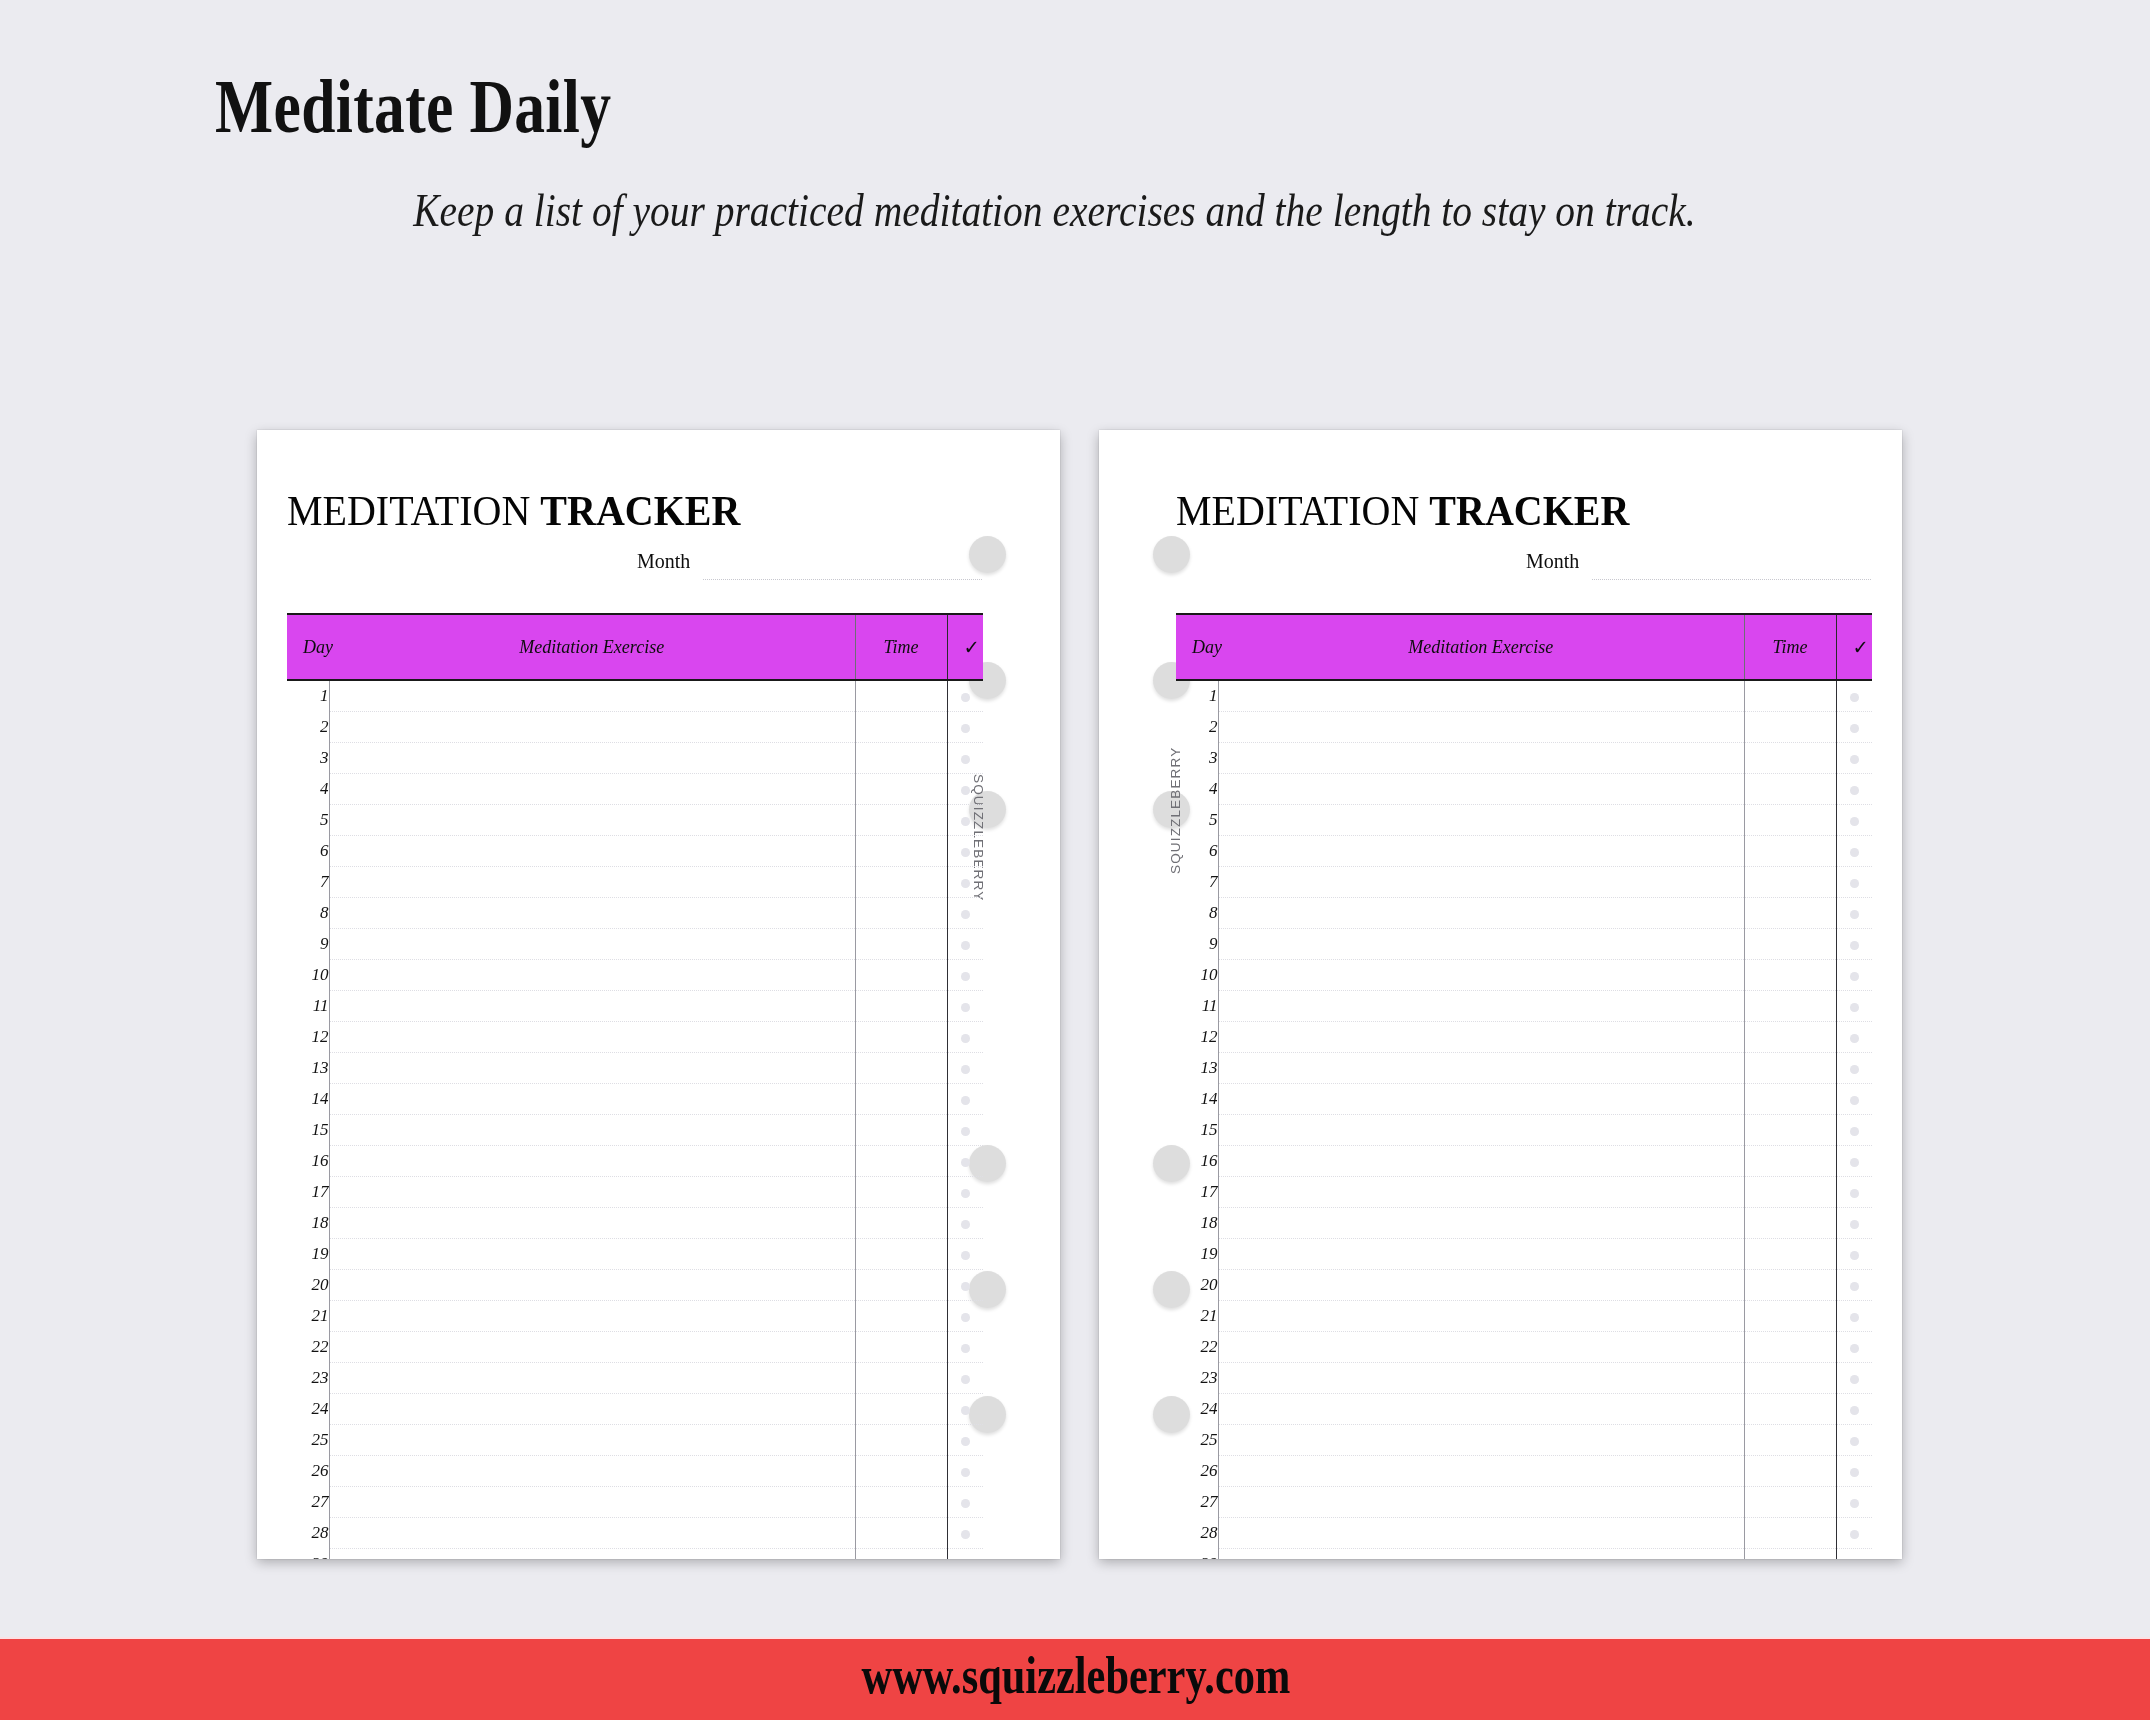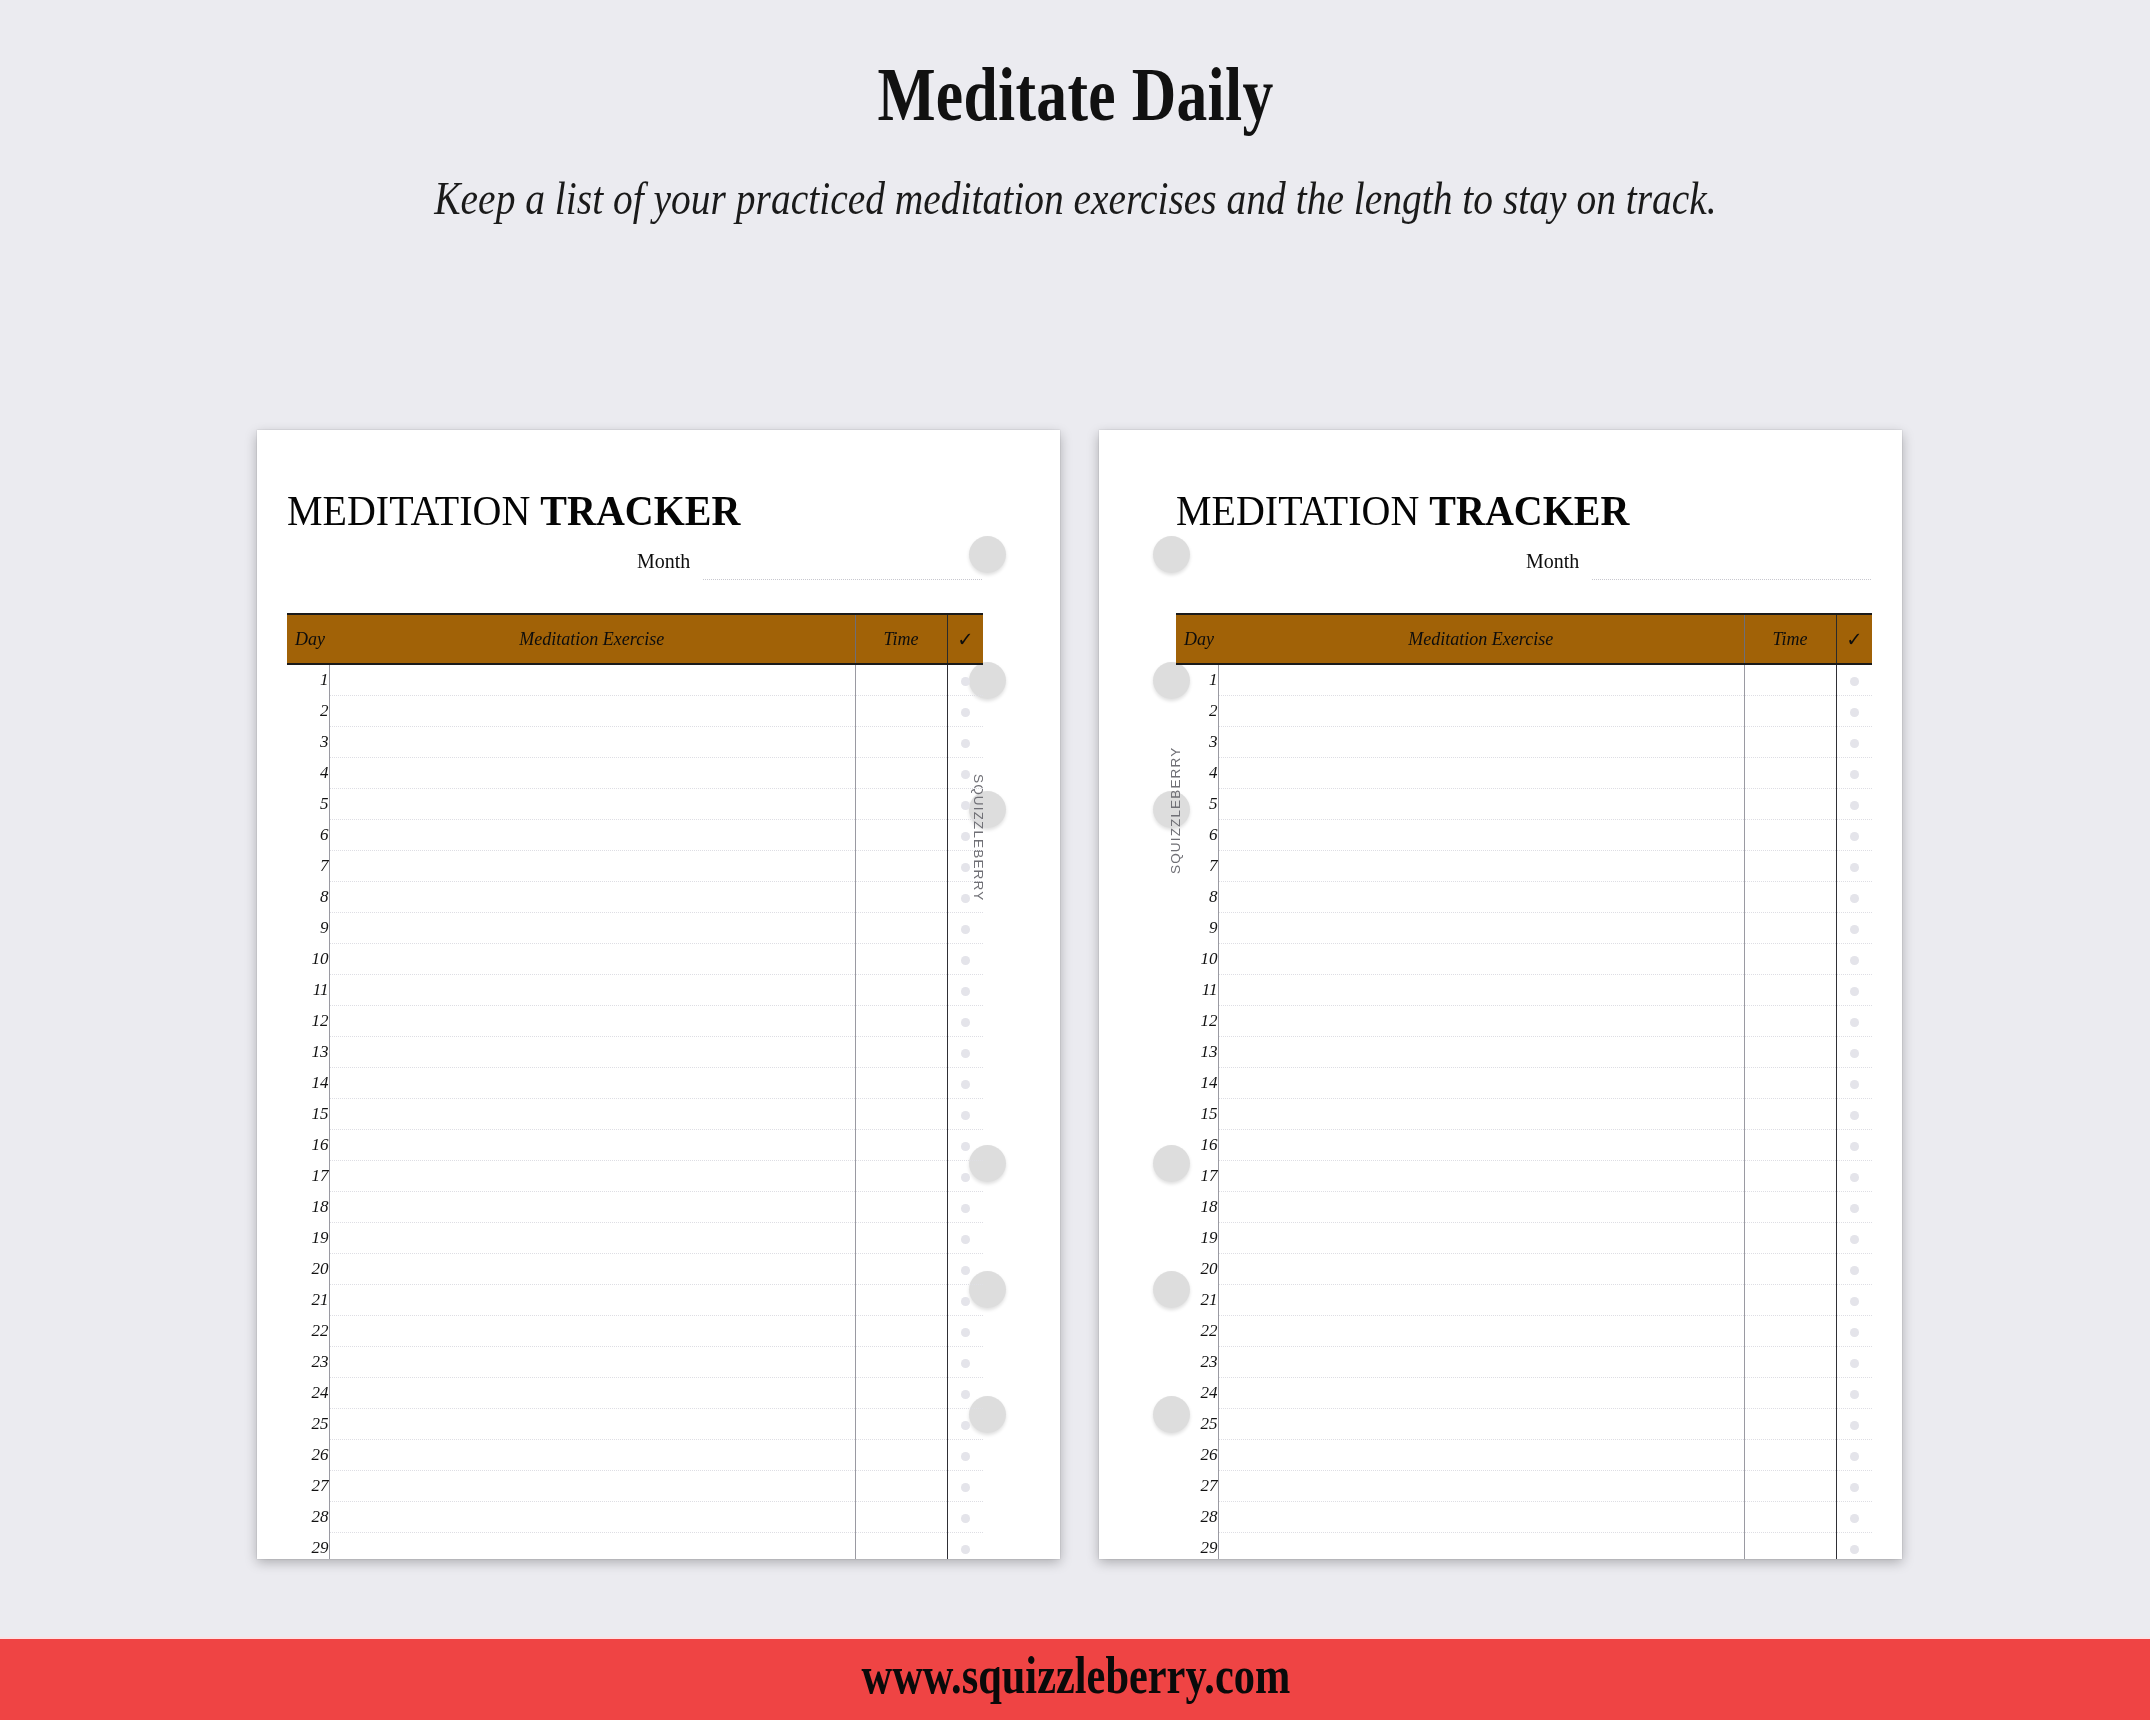--- a/index.html
+++ b/index.html
@@ -12,24 +12,24 @@
     height: 1721px;
     background: #ebebf0;
     font-family: "Liberation Serif", "DejaVu Serif", serif;
     overflow: hidden;
     position: relative;
   }
 
   
   .hero {
     position: absolute;
-    left: 0; top: 0;
+    left: 0; top: 12px;
     width: 2151px;
     height: 416px;
-    text-align: center;
+    text-align: left;
   }
   .hero-title {
     margin: 0;
     padding-top: 56px;
     font-family: "Liberation Serif", "DejaVu Serif", serif;
     font-weight: bold;
     font-size: 77px;
     line-height: 1.0;
     letter-spacing: 0.4px;
     color: #111111;
@@ -161,28 +161,28 @@
     border-collapse: collapse;
     table-layout: fixed;
   }
   .tracker col.c-day { width: 42px; }
   .tracker col.c-ex  { width: 526px; }
   .tracker col.c-tm  { width: 92px; }
   .tracker col.c-ck  { width: 36px; }
 
   .tracker thead th {
     height: 32px;
-    background: #a16207;
+    background: #d946ef;
     font-style: italic;
     font-weight: normal;
     font-size: 18px;
     color: #0d0d0d;
     border-top: 2.2px solid #1a1a1a;
     border-bottom: 2.2px solid #1a1a1a;
-    padding: 8px;
+    padding: 16px;
     font-family: Liberation Serif, serif;
   }
   .tracker thead th.th-day { text-align: right; padding-right: 6.5px; }
   .tracker thead th.th-ex  { text-align: center; }
   .tracker thead th.th-tm  { text-align: center; border-left: 1.4px solid #6e6e76; }
   .tracker thead th.th-ck  { text-align: center; border-left: 1.4px solid #2a2a2a; font-style: normal; font-size: 19.4px; }
 
   .tracker tbody td {
     height: 30px;
     padding: 0;

